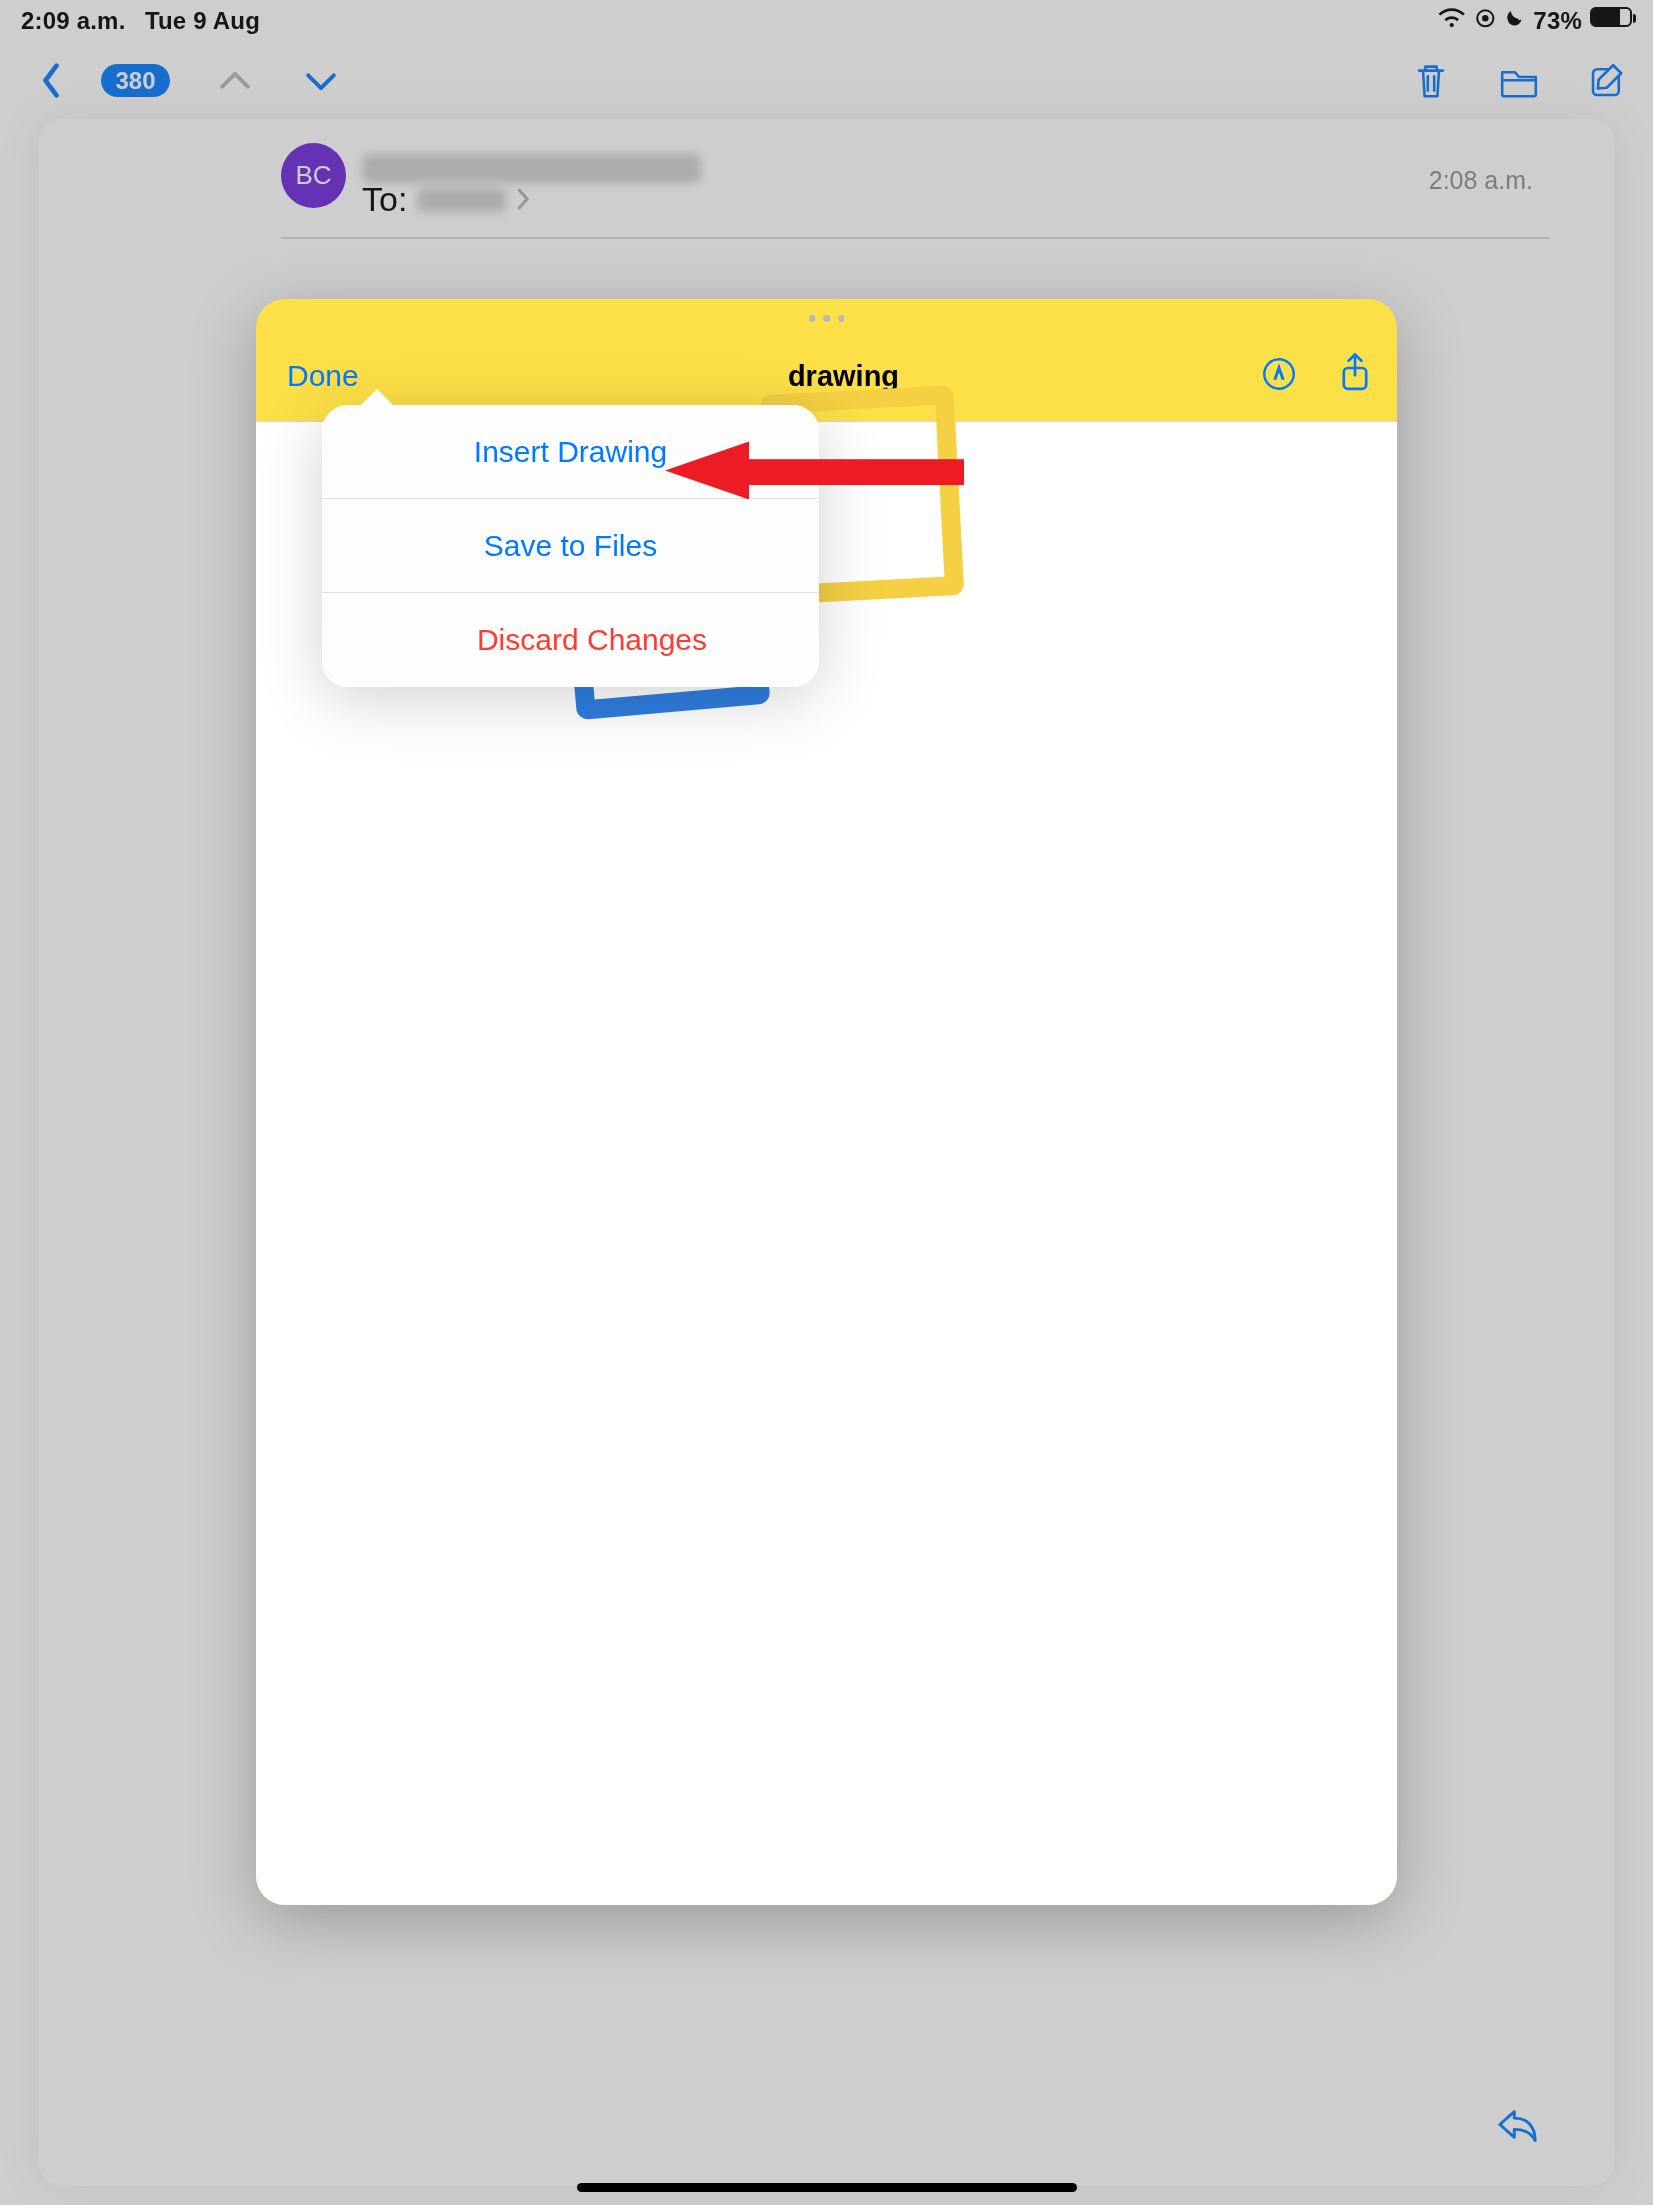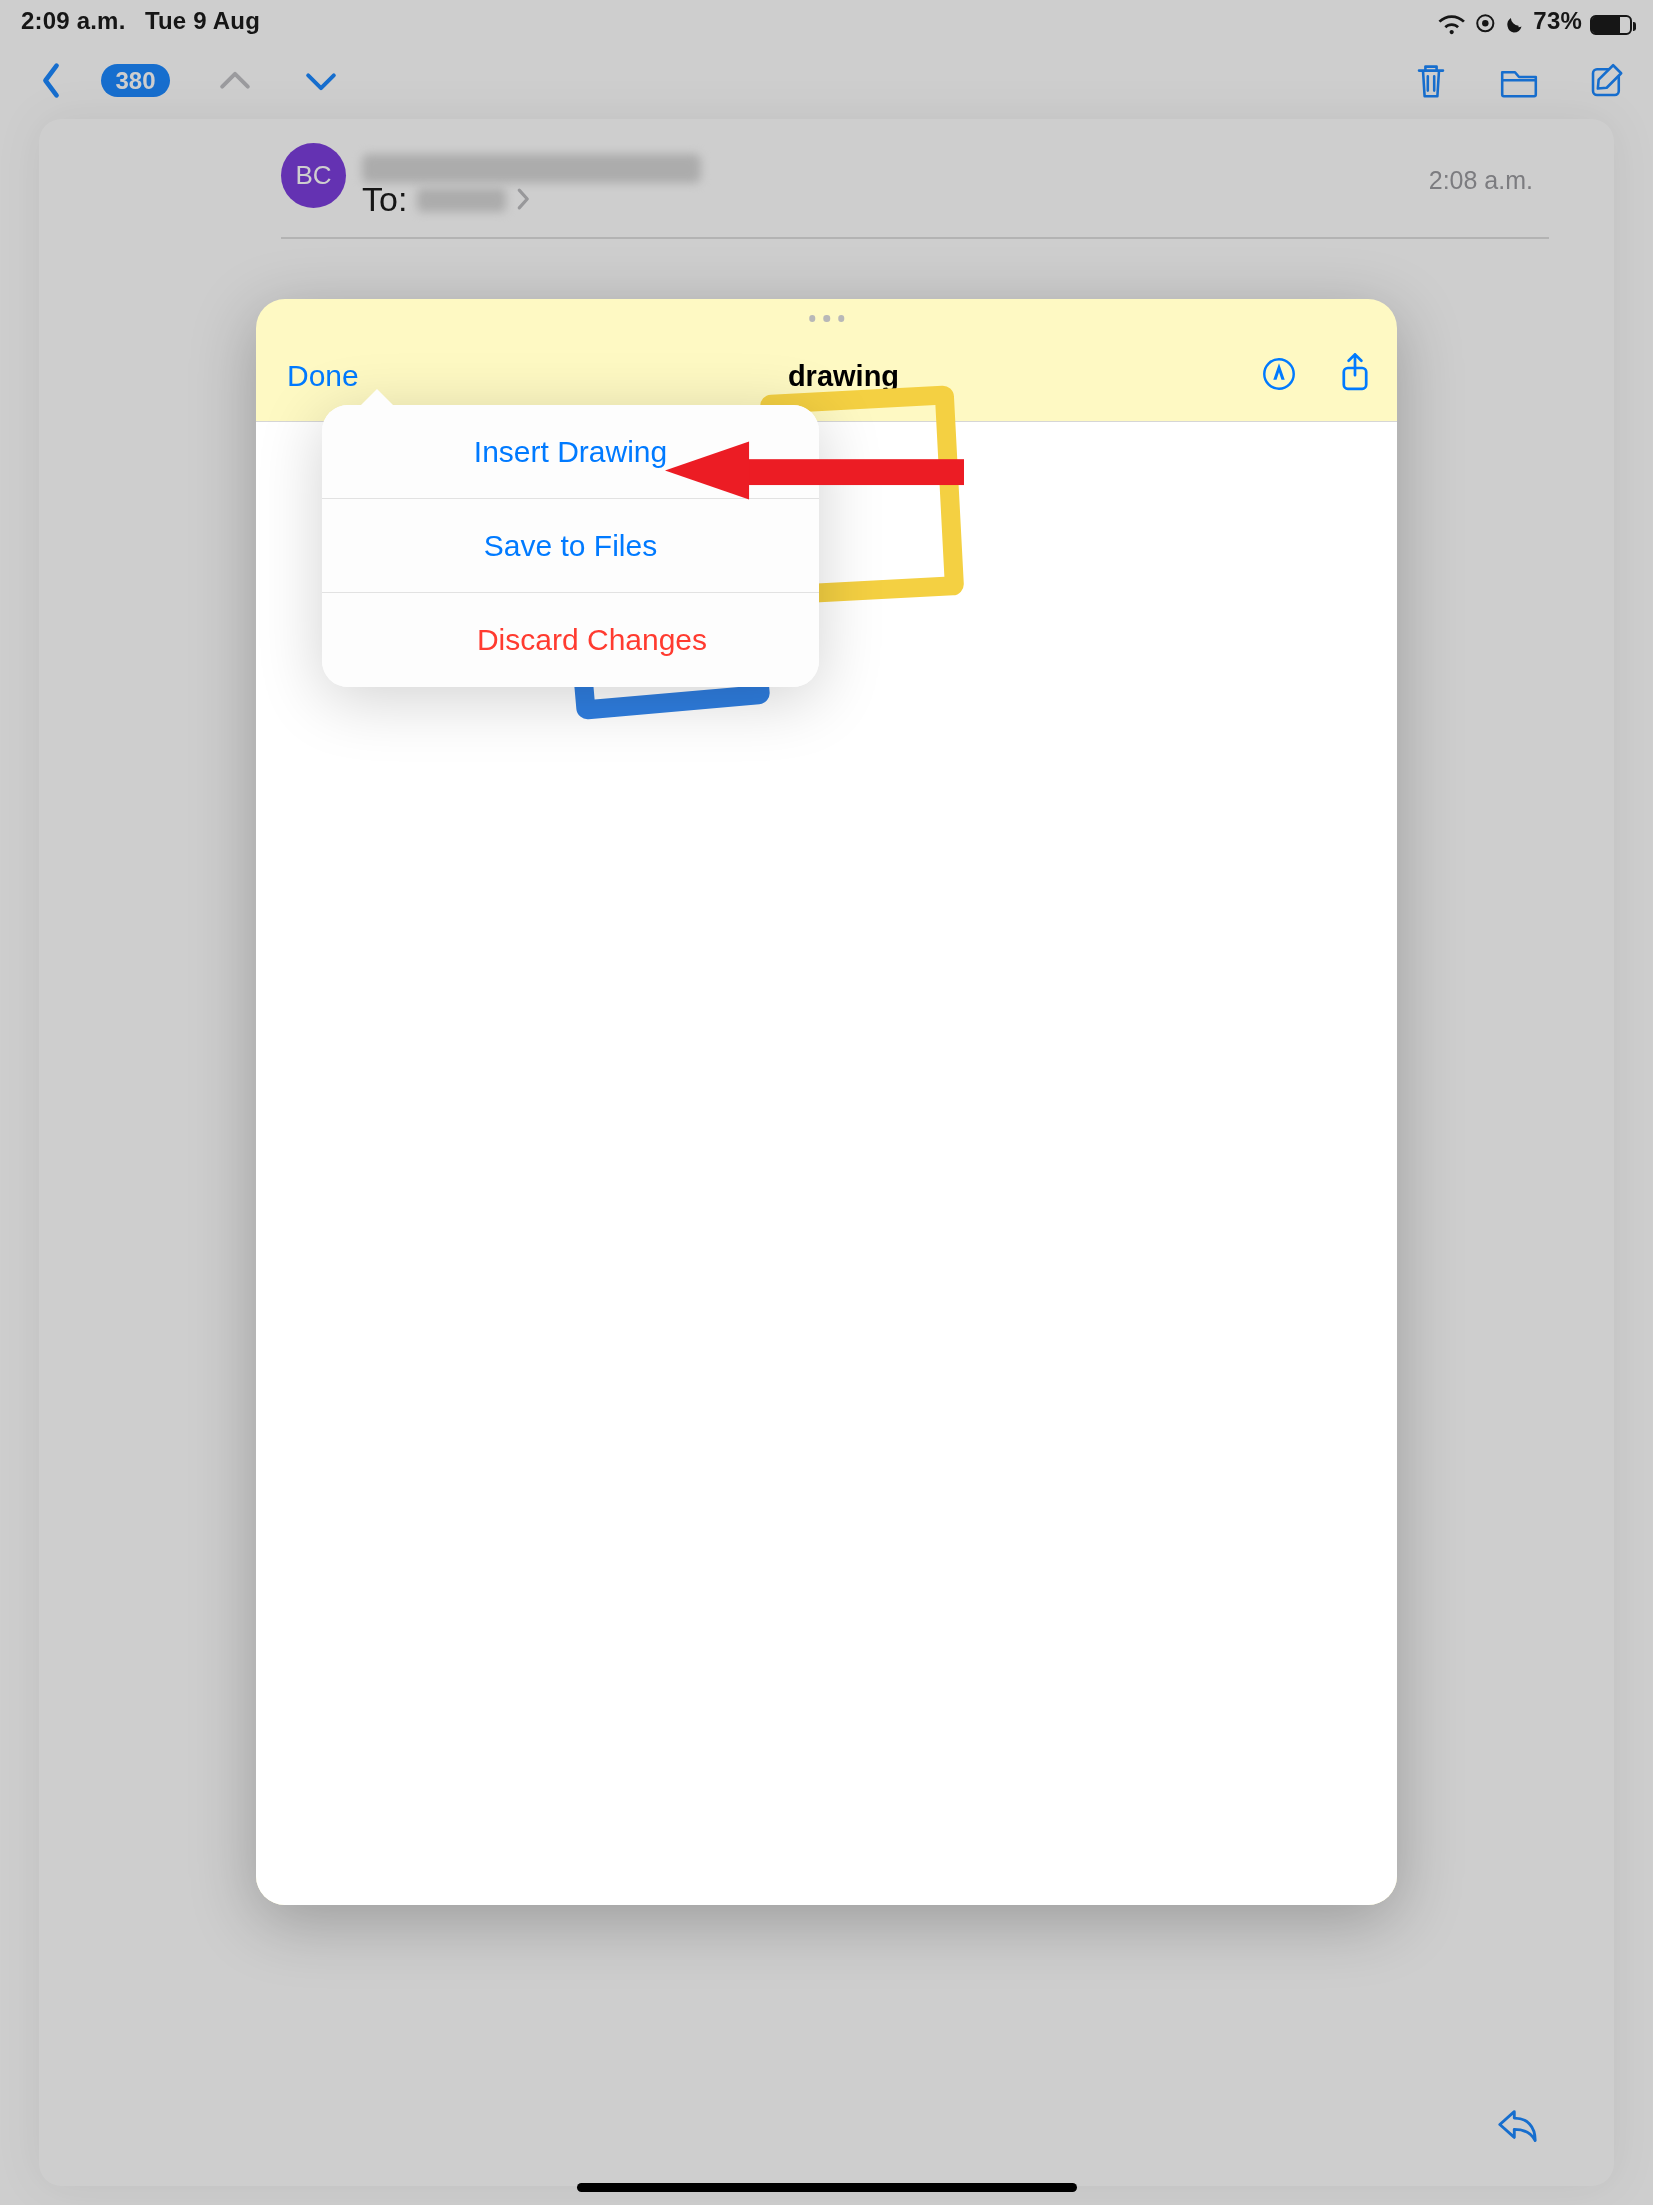--- a/index.html
+++ b/index.html
@@ -2,21 +2,21 @@
 <html style="font-size:13px"><head>
 <meta charset="utf-8">
 <style>
   * { margin:0; padding:0; box-sizing:border-box; -webkit-font-smoothing:antialiased; }
   html,body { width:1653px; height:2205px; font-family:-apple-system,"SF Pro Text","Helvetica Neue",Arial,sans-serif; background:#fff; }
   .screen { position:relative; width:1653px; height:2205px; background:#fff; overflow:hidden; }
 
   
   .status-bar { position:absolute; top:0; left:0; right:0; height:42px; display:flex; align-items:center; justify-content:space-between; padding:0 21px; font-size:24px; font-weight:600; color:#000; letter-spacing:0.2px; }
   .status-left { display:flex; gap:19.4px; align-items:baseline; }
-  .status-right { display:flex; gap:8px; align-items:flex-end; }
+  .status-right { display:flex; gap:8px; align-items:flex-start; }
   .status-right svg { display:block; }
   .battery-shell { width:42px; height:20px; border:2.4px solid #000; border-radius:5.7px; position:relative; display:flex; align-items:center; }
   .battery-fill { height:100%; width:73%; background:#000; border-radius:2.4px 0 0 2.4px; }
   .battery-tip { position:absolute; right:-5.7px; top:4.8px; width:3.2px; height:9.7px; background:#000; border-radius:0 2.4px 2.4px 0; }
 
   
   .mail-nav { position:absolute; top:48px; left:0; right:0; height:65px; display:flex; align-items:center; justify-content:space-between; padding:0 24px 0 29px; }
   .mail-nav-left { display:flex; align-items:center; gap:28px; }
   .mail-nav-right { display:flex; align-items:center; gap:44px; }
   .badge { background:#007aff; color:#fff; font-size:24px; font-weight:600; padding:2.4px 14.5px; border-radius:24px; }
@@ -31,21 +31,21 @@
   .to-row { position:absolute; top:61px; left:323px; display:flex; align-items:center; gap:9.7px; font-size:34px; }
   .to-label { color:#000; }
   .blurred-recipient { width:89px; height:24px; background:#d0d0d0; border-radius:4.8px; filter:blur(4.8px); }
   .header-divider { position:absolute; top:118px; left:242px; right:65px; height:1.6px; background:#dadada; }
   .reply-btn { position:absolute; bottom:39px; right:74px; }
 
   
   .dim { position:absolute; inset:0; background:rgba(80,80,80,0.28); }
 
   
-  .sheet { position:absolute; left:256px; top:299px; width:1141px; height:1606px; background:#fef9c3; border-radius:29px; box-shadow:0 16px 65px rgba(0,0,0,0.25); overflow:hidden; }
+  .sheet { position:absolute; left:256px; top:299px; width:1141px; height:1606px; background:#fde047; border-radius:29px; box-shadow:0 16px 65px rgba(0,0,0,0.25); overflow:hidden; }
   .sheet-handle { position:absolute; top:16px; left:50%; transform:translateX(-50%); display:flex; gap:8px; }
   .sheet-handle span { width:6.5px; height:6.5px; border-radius:50%; background:#b8b8b8; }
   .sheet-header { position:absolute; top:0; left:0; right:0; height:123px; border-bottom:1.2px solid #d6d6d6; }
   .done { position:absolute; left:31px; top:60px; font-size:30px; color:#007aff; font-weight:400; }
   .sheet-title { position:absolute; left:0; right:0; top:61px; text-align:center; font-size:29px; font-weight:600;padding-left:34px; }
   .markup-icon { position:absolute; right:100px; top:57px; }
   .share-icn { position:absolute; right:26px; top:53px; }
 
   
   .canvas { position:absolute; top:123px; left:0; right:0; bottom:0; background:#fff; }

